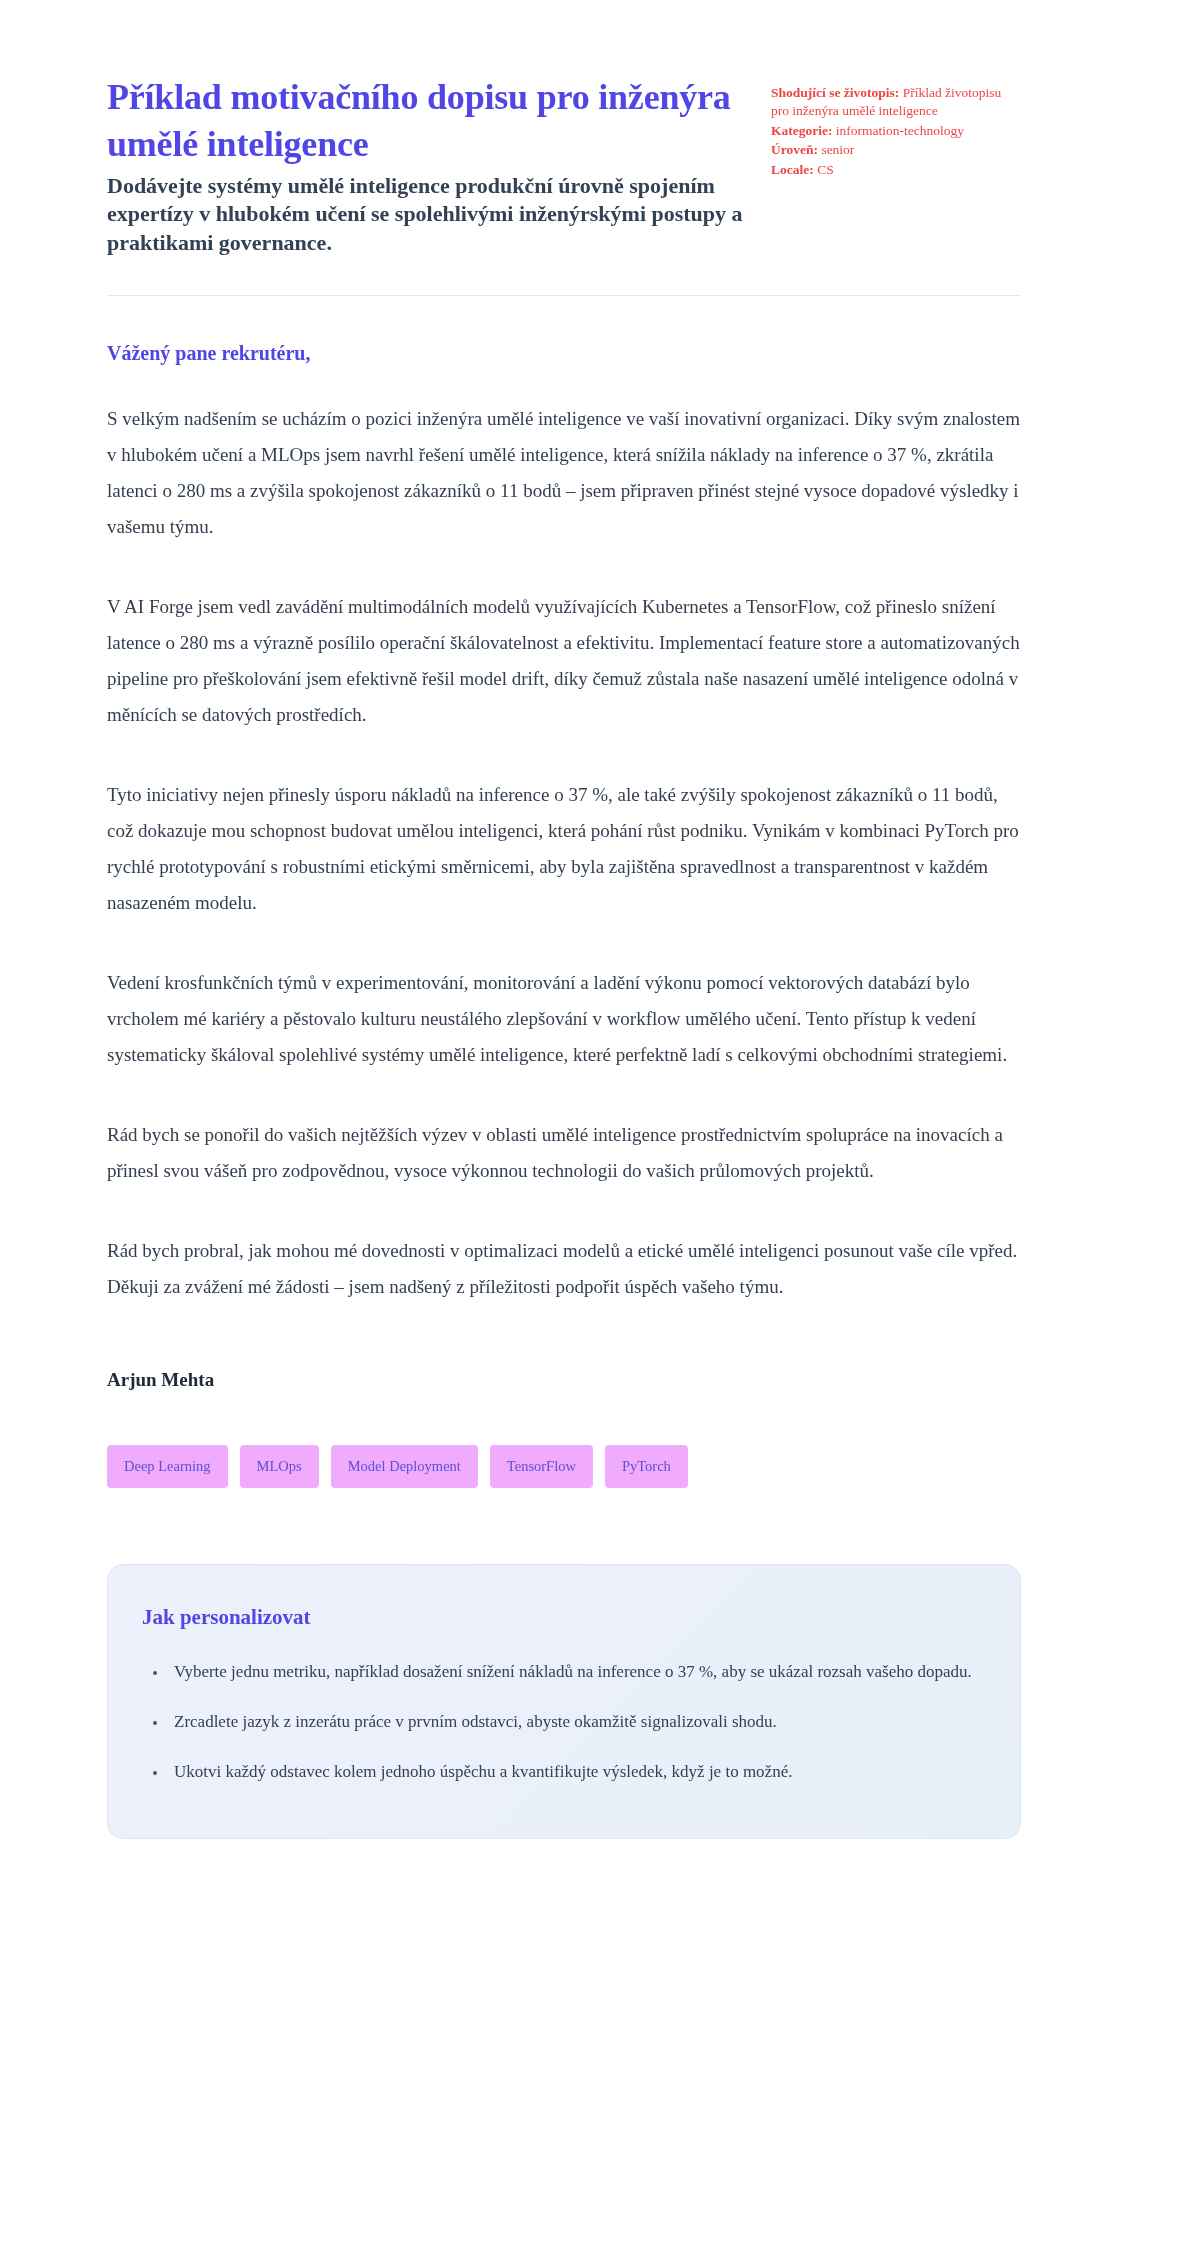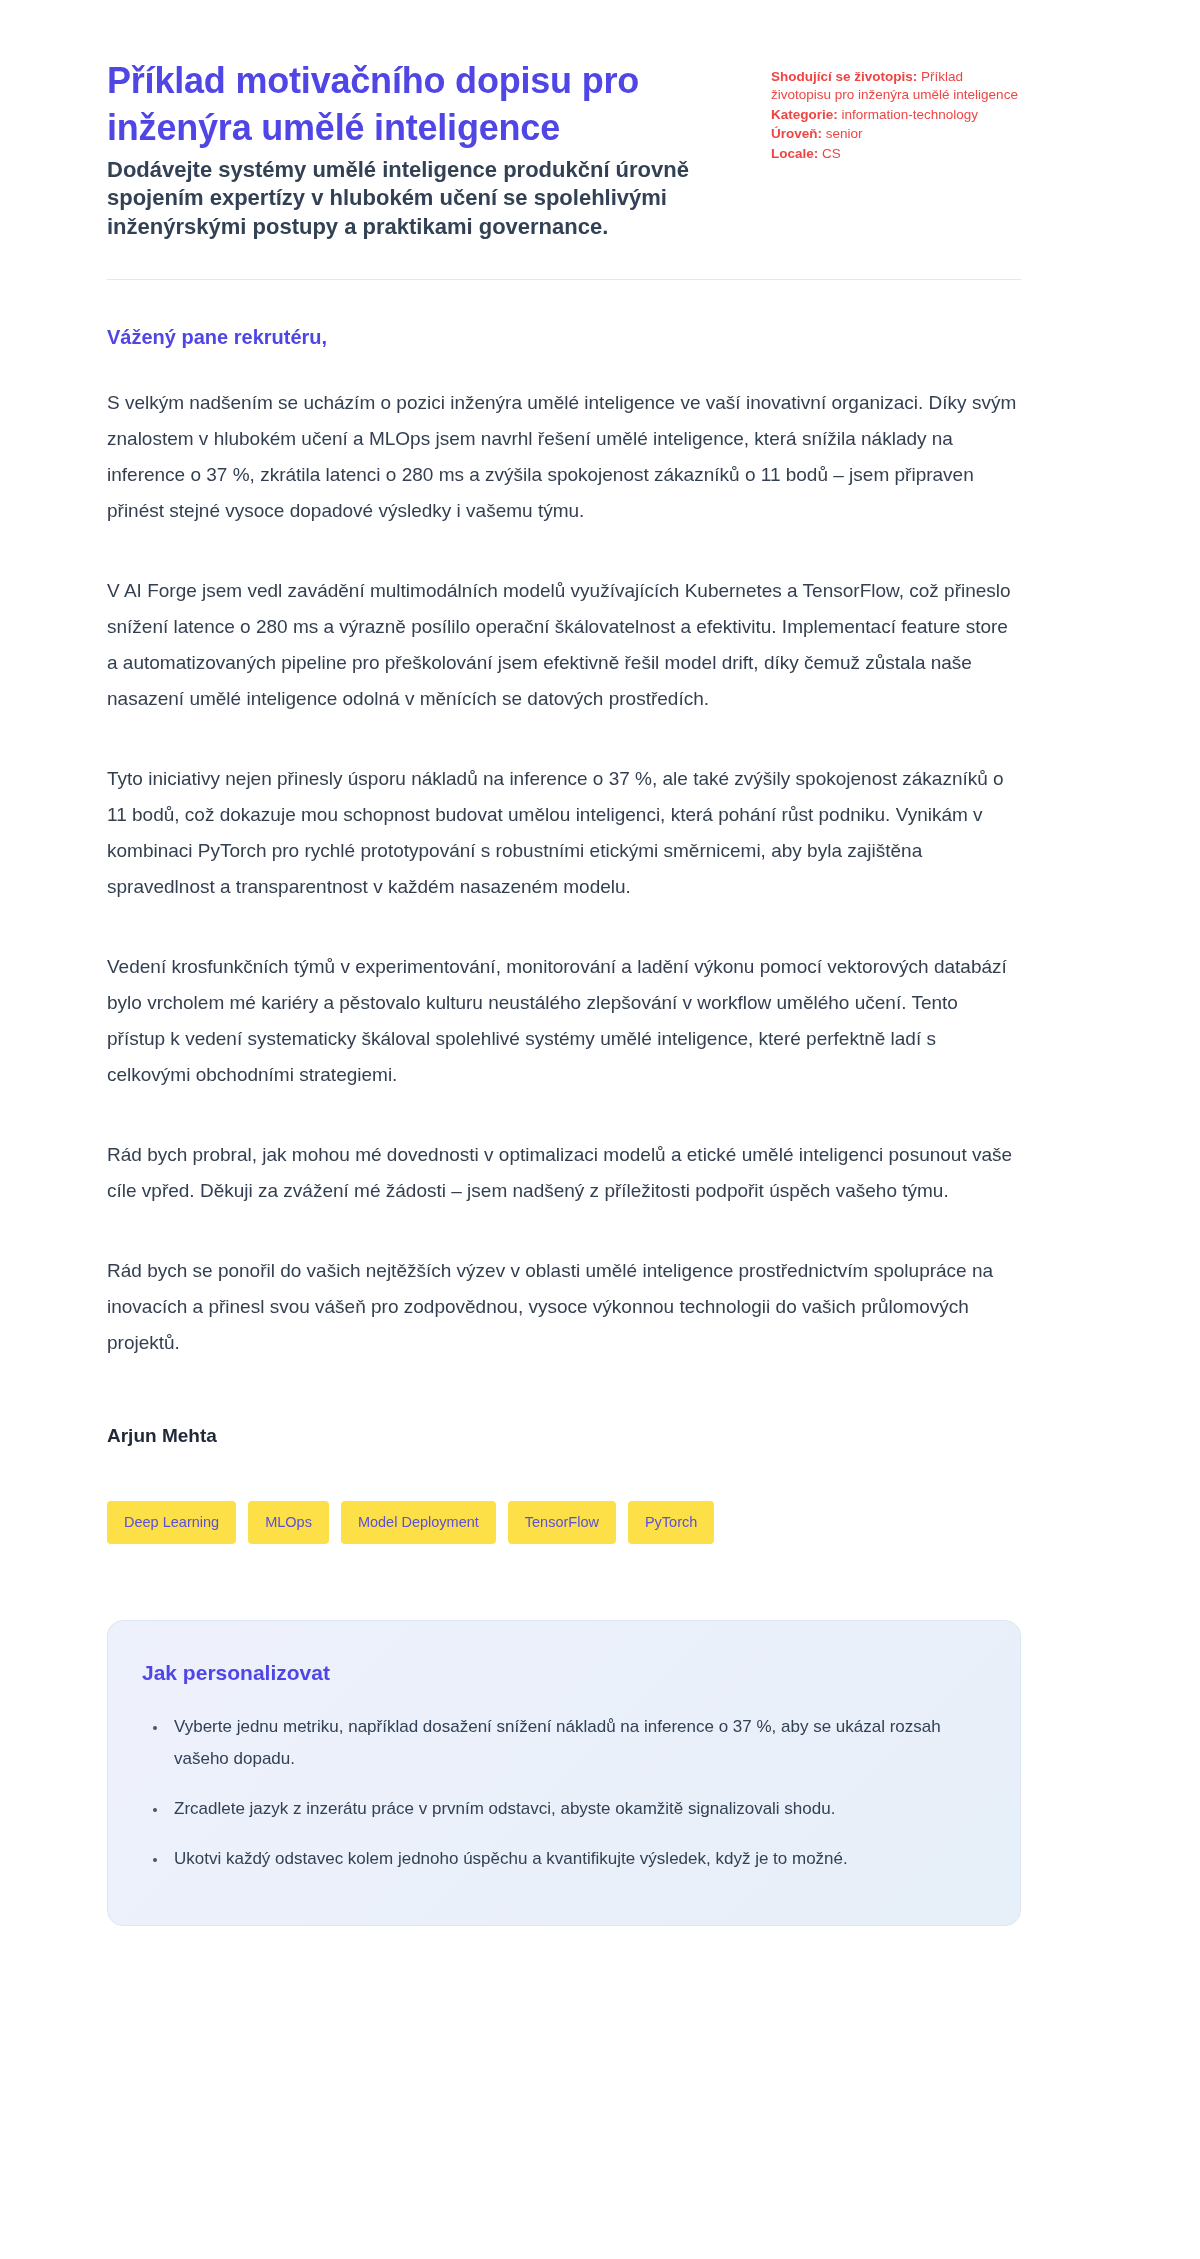--- a/index.html
+++ b/index.html
@@ -7,21 +7,22 @@
   body {
     width: 1200px;
     min-height: 2259px;
     background: #ffffff;
     font-family: "Liberation Sans", sans-serif;
     color: #333f50;
     -webkit-font-smoothing: antialiased;
   }
   .page {
     width: 1128px;
-    padding: 58px 107px 70px 107px;
+    padding: 74px 107px 70px 107px;
+    font-family: Liberation Serif, serif;
   }
   
   .header {
     display: flex;
     justify-content: space-between;
     align-items: flex-start;
     gap: 24px;
   }
   .header-left { flex: 1 1 auto; }
   h1.title {
@@ -84,21 +85,21 @@
   }
   
   .tags {
     margin-top: 54px;
     display: flex;
     flex-wrap: wrap;
     gap: 12px;
   }
   .tag {
     display: inline-block;
-    background: #fde047;
+    background: #f0abfc;
     color: #5b50d8;
     font-size: 14.5px;
     line-height: 1;
     padding: 14px 17px;
     border-radius: 4px;
     white-space: nowrap;
   }
   
   .tips {
     margin-top: 76px;
@@ -159,22 +160,22 @@
   </header>
 
   <hr class="divider">
 
   <section class="letter">
     <p class="greeting">Vážený pane rekrutéru,</p>
     <p class="para">S velkým nadšením se ucházím o pozici inženýra umělé inteligence ve vaší inovativní organizaci. Díky svým znalostem v hlubokém učení a MLOps jsem navrhl řešení umělé inteligence, která snížila náklady na inference o 37 %, zkrátila latenci o 280 ms a zvýšila spokojenost zákazníků o 11 bodů – jsem připraven přinést stejné vysoce dopadové výsledky i vašemu týmu.</p>
     <p class="para">V AI Forge jsem vedl zavádění multimodálních modelů využívajících Kubernetes a TensorFlow, což přineslo snížení latence o 280 ms a výrazně posílilo operační škálovatelnost a efektivitu. Implementací feature store a automatizovaných pipeline pro přeškolování jsem efektivně řešil model drift, díky čemuž zůstala naše nasazení umělé inteligence odolná v měnících se datových prostředích.</p>
     <p class="para">Tyto iniciativy nejen přinesly úsporu nákladů na inference o 37 %, ale také zvýšily spokojenost zákazníků o 11 bodů, což dokazuje mou schopnost budovat umělou inteligenci, která pohání růst podniku. Vynikám v kombinaci PyTorch pro rychlé prototypování s robustními etickými směrnicemi, aby byla zajištěna spravedlnost a transparentnost v každém nasazeném modelu.</p>
     <p class="para">Vedení krosfunkčních týmů v experimentování, monitorování a ladění výkonu pomocí vektorových databází bylo vrcholem mé kariéry a pěstovalo kulturu neustálého zlepšování v workflow umělého učení. Tento přístup k vedení systematicky škáloval spolehlivé systémy umělé inteligence, které perfektně ladí s celkovými obchodními strategiemi.</p>
+    <p class="para">Rád bych se ponořil do vašich nejtěžších výzev v oblasti umělé inteligence prostřednictvím spolupráce na inovacích a přinesl svou vášeň pro zodpovědnou, vysoce výkonnou technologii do vašich průlomových projektů.</p>
     <p class="para">Rád bych probral, jak mohou mé dovednosti v optimalizaci modelů a etické umělé inteligenci posunout vaše cíle vpřed. Děkuji za zvážení mé žádosti – jsem nadšený z příležitosti podpořit úspěch vašeho týmu.</p>
-    <p class="para">Rád bych se ponořil do vašich nejtěžších výzev v oblasti umělé inteligence prostřednictvím spolupráce na inovacích a přinesl svou vášeň pro zodpovědnou, vysoce výkonnou technologii do vašich průlomových projektů.</p>
     <p class="sig-name">Arjun Mehta</p>
   </section>
 
   <div class="tags">
     <span class="tag">Deep Learning</span>
     <span class="tag">MLOps</span>
     <span class="tag">Model Deployment</span>
     <span class="tag">TensorFlow</span>
     <span class="tag">PyTorch</span>
   </div>

